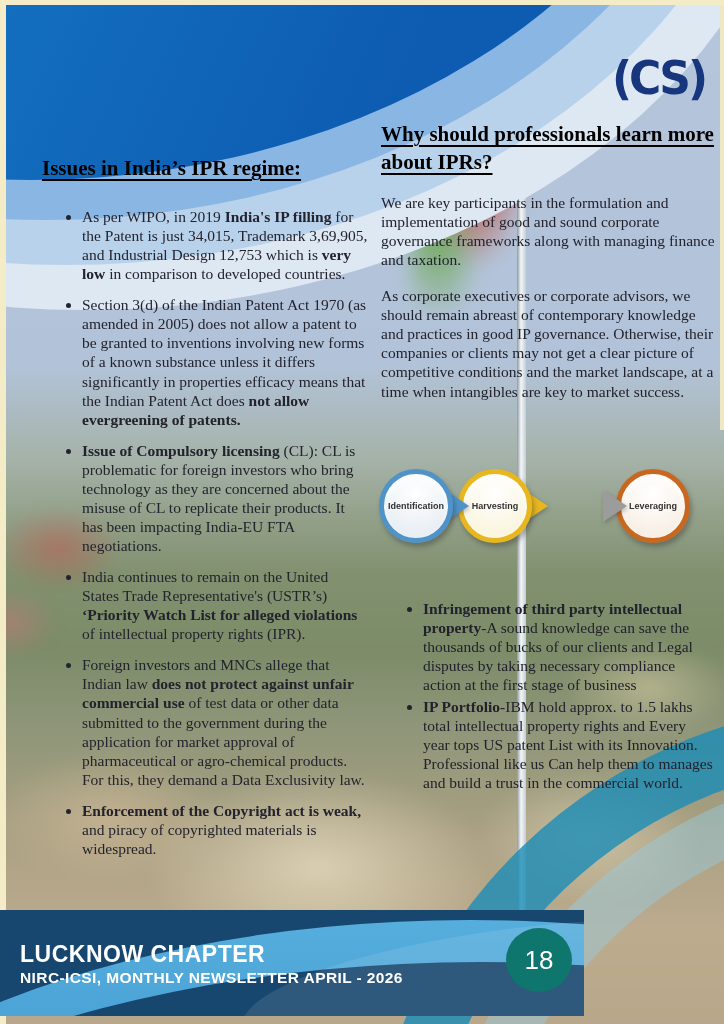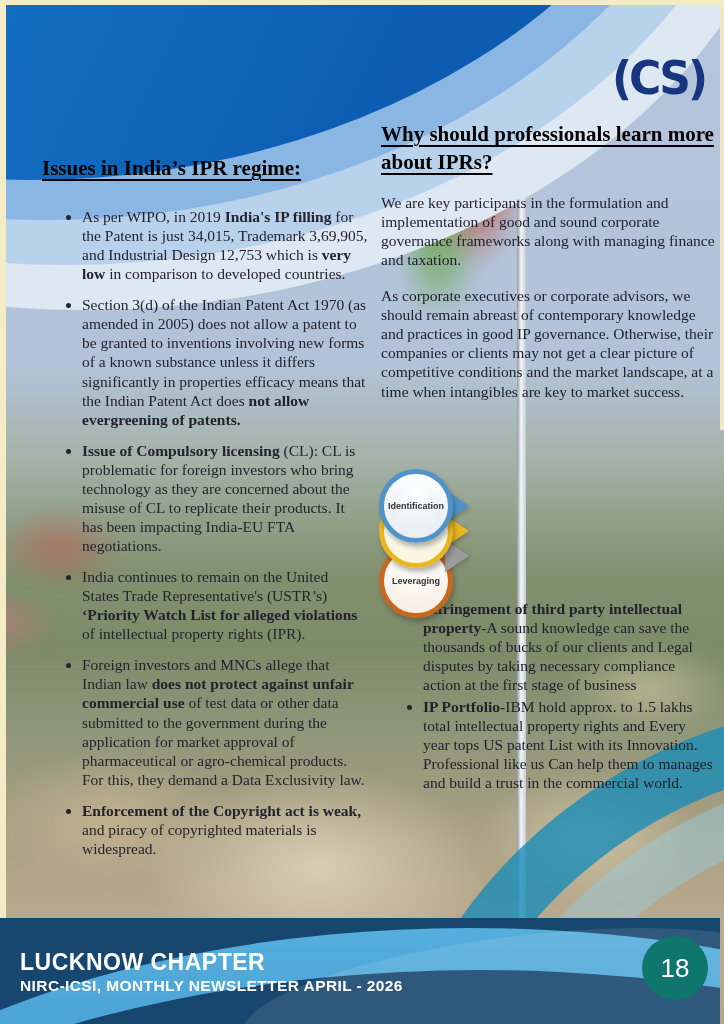--- a/index.html
+++ b/index.html
@@ -57,33 +57,33 @@
   h2{font-size:21px;font-weight:bold;margin:0 0 26px 6px;text-decoration:underline;text-decoration-thickness:2px;text-underline-offset:4px;color:#000000;}
   .col-right h2{margin:0 0 14px 0;line-height:1.35;}
   .bullets{list-style:disc outside;margin:0;padding:0 0 0 46px;}
   .bullets li{font-size:15.5px;line-height:1.23;margin-bottom:12px;padding-right:6px;color:#23232d;}
   .b{font-weight:bold;}
   .para{font-size:15.5px;line-height:1.24;margin:16px 0 11px 0;}
   .r-bullets{list-style:disc outside;margin:0;padding:0 0 0 42px;}
   .r-bullets li{font-size:15.5px;line-height:1.23;margin-bottom:3px;padding-right:2px;}
 
   
-  .diagram{position:relative;margin:58px 0 40px -2px;height:100px;display:flex;flex-direction:column;}
+  .diagram{position:relative;margin:58px 0 40px -2px;height:100px;display:flex;}
   .step{position:relative;width:79px;height:96px;}
   .step-circle{position:absolute;left:0;top:10px;width:64px;height:64px;border-radius:50%;
     border:5px solid #888;display:flex;align-items:center;justify-content:center;text-align:center;
     font-family:"Liberation Sans",sans-serif;font-size:9px;font-weight:bold;color:#333;
     box-shadow:2px 4px 5px rgba(40,40,40,.35), inset 0 6px 8px rgba(255,255,255,.8);}
   .step-arrow{position:absolute;left:66px;top:31px;width:0;height:0;
     border-top:16px solid transparent;border-bottom:16px solid transparent;border-left:24px solid #888;
     filter:drop-shadow(1px 2px 2px rgba(40,40,40,.3));}
   .z4{z-index:4}.z3{z-index:3}.z2{z-index:2}.z1{z-index:1}
 
   
-  footer{position:absolute;left:0;bottom:0;width:720px;height:106px;z-index:40;overflow:hidden;background:#17476f;}
+  footer{position:absolute;left:0;bottom:8px;width:584px;height:106px;z-index:40;overflow:hidden;background:#17476f;}
   .f-band{position:absolute;left:-260px;top:10px;width:1460px;height:700px;border-radius:50%;
     background:linear-gradient(180deg,#56aedd 0%,#2a80c0 60%);}
   .f-low{position:absolute;left:-320px;top:52px;width:1600px;height:780px;border-radius:50%;background:#17476f;}
   .f-sheen{position:absolute;left:240px;top:18px;width:560px;height:130px;border-radius:50%;
     background:rgba(255,255,255,.10);transform:rotate(-7deg);}
   .f-text{position:absolute;left:20px;top:30px;color:#ffffff;font-family:"Liberation Sans",sans-serif;}
   .f-line1{font-size:23px;font-weight:bold;letter-spacing:.5px;line-height:1.25;}
   .f-line2{font-size:15.5px;font-weight:bold;letter-spacing:.4px;}
   .page-circle{position:absolute;right:12px;top:18px;width:66px;height:64px;border-radius:50%;
     background:#0f766e;display:flex;align-items:center;justify-content:center;

